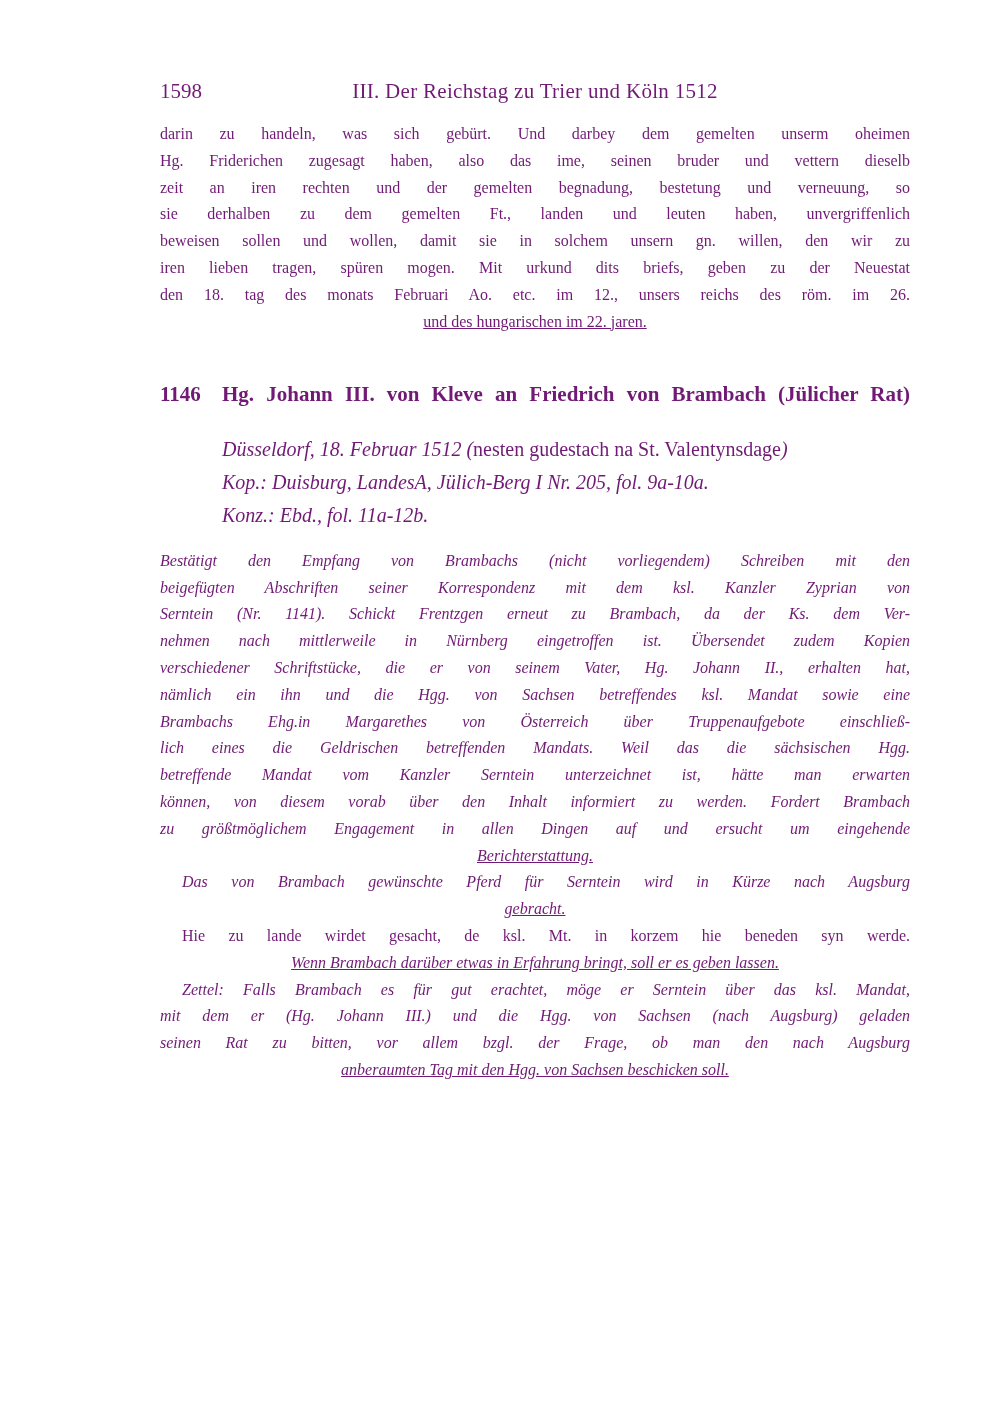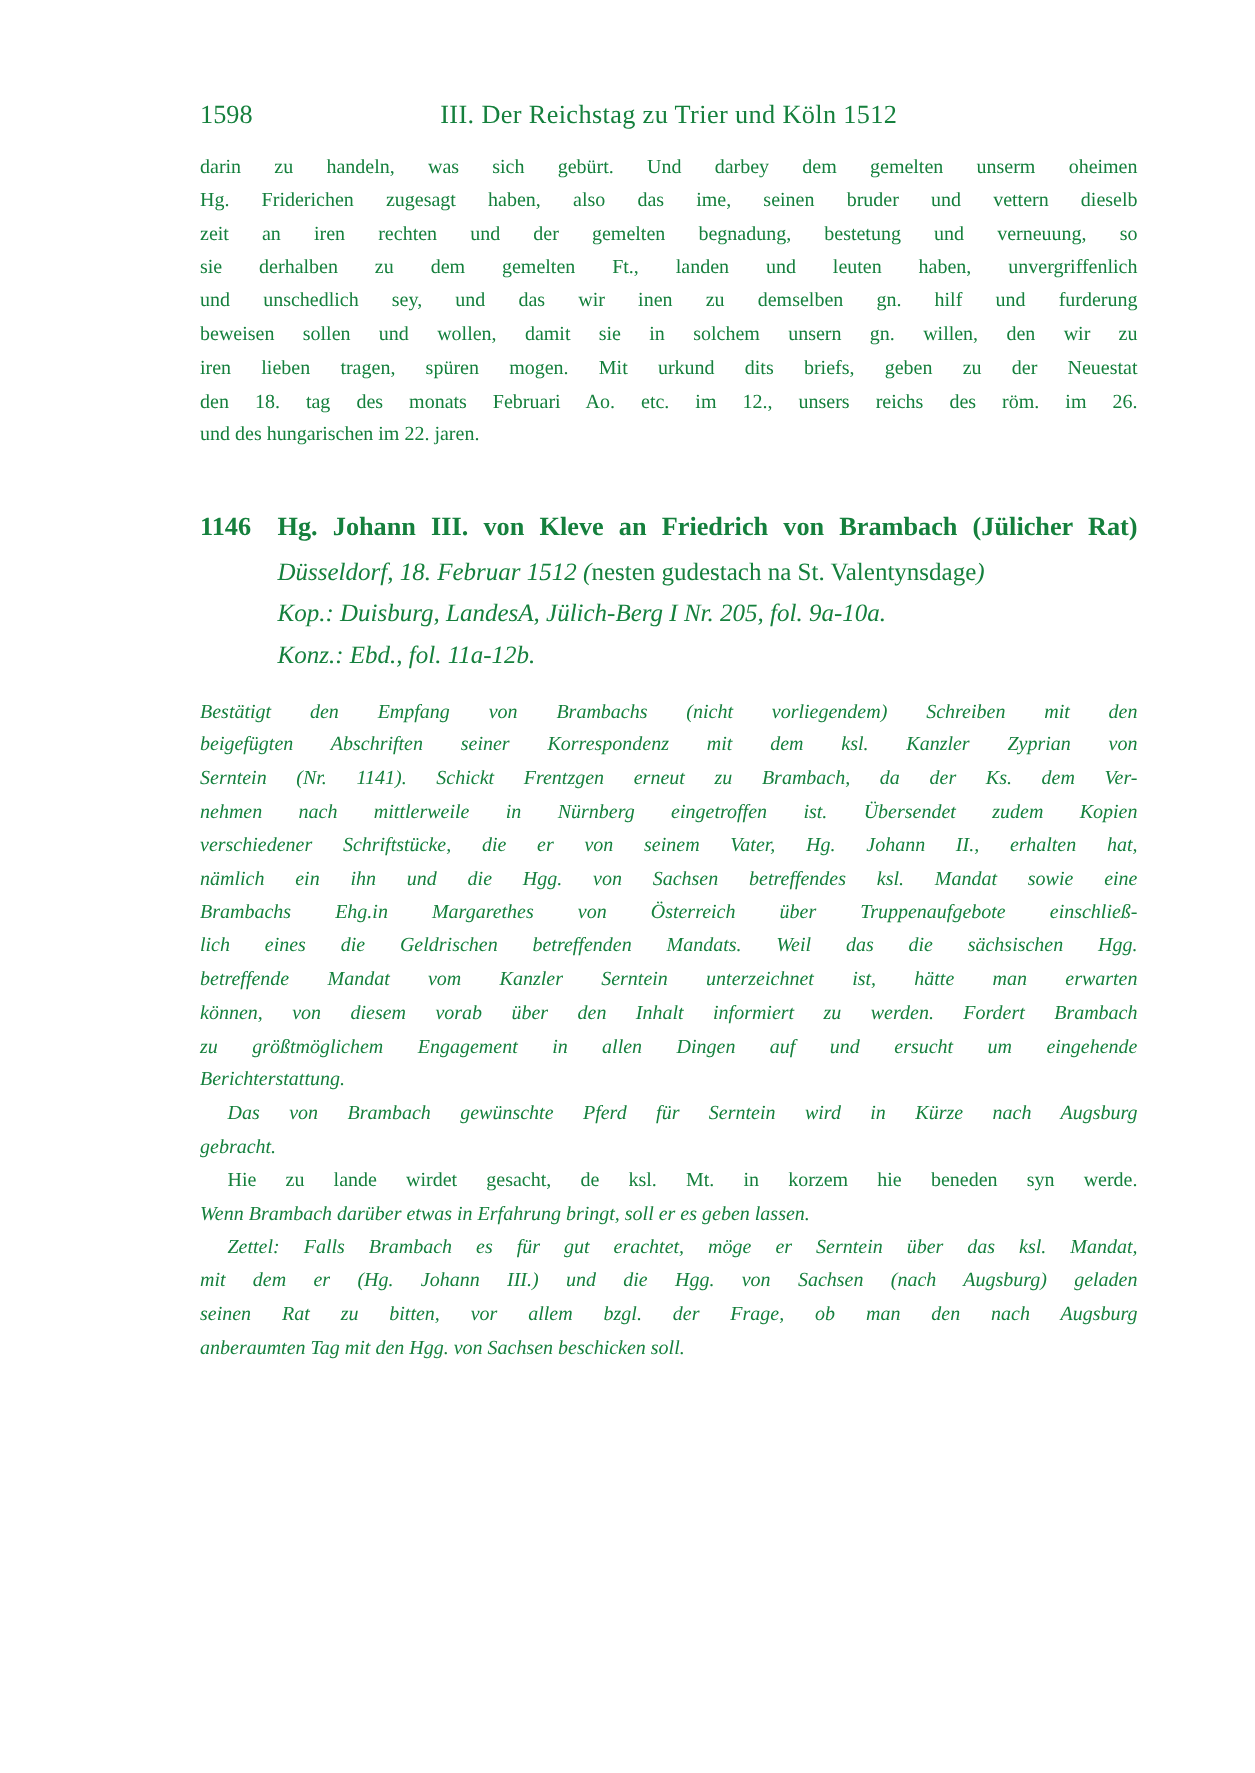--- a/index.html
+++ b/index.html
@@ -2,21 +2,21 @@
 <html><head>
 <meta charset="utf-8">
 <style>
   * { margin: 0; padding: 0; box-sizing: border-box; }
   html, body { background: #ffffff; }
   .page {
     position: relative;
     width: 1004px;
     height: 1418px;
     background: #ffffff;
-    color: #15803d;
+    color: #701a75;
     font-family: "Liberation Serif", serif;
     overflow: hidden;
   }
   .column {
     position: absolute;
     left: 160px;
     top: 78px;
     width: 750px;
   }
   .pagehead {
@@ -28,37 +28,37 @@
   }
   .pagenum { position: absolute; left: 0; top: 0; }
   .runhead { display: block; text-align: center; letter-spacing: 0.3px; }
 
   .para .line {
     font-size: 16px;
     line-height: 26.8px;
     white-space: normal;
   }
   .justify .line { text-align: justify; text-align-last: justify; }
-  .justify .line:last-child { text-align: left; text-align-last: auto; }
+  .justify .line:last-child { text-align: center; text-align-last: auto; text-decoration: underline; }
   .italic .line { font-style: italic; }
   .line.roman-line { font-style: normal; }
   .line.italic-line { font-style: italic; }
   .indent .line:first-child { padding-left: 22px; }
 
   .entry-heading {
     margin-top: 45px;
     display: flex;
     font-weight: bold;
     font-size: 21px;
     line-height: 28px;
   }
   .entry-num { width: 62px; flex: none; }
   .entry-title { flex: 1; text-align: justify; text-align-last: justify; }
 
-  .refblock { margin-top: 7px; padding-left: 62px; }
+  .refblock { margin-top: 25px; padding-left: 62px; }
   .refline {
     font-size: 20px;
     font-style: italic;
     line-height: 32.8px;
   }
   .seg-roman { font-style: normal; }
   .seg-italic { font-style: italic; }
 
   .summary { margin-top: 16px; }
 </style>
@@ -71,21 +71,20 @@
     <header class="pagehead">
       <span class="pagenum">1598</span>
       <span class="runhead">III. Der Reichstag zu Trier und Köln 1512</span>
     </header>
 
     <div class="para justify">
         <div class="line">darin zu handeln, was sich gebürt. Und darbey dem gemelten unserm oheimen</div>
         <div class="line">Hg. Friderichen zugesagt haben, also das ime, seinen bruder und vettern dieselb</div>
         <div class="line">zeit an iren rechten und der gemelten begnadung, bestetung und verneuung, so</div>
         <div class="line">sie derhalben zu dem gemelten Ft., landen und leuten haben, unvergriffenlich</div>
-        <div class="line">und unschedlich sey, und das wir inen zu demselben gn. hilf und furderung</div>
         <div class="line">beweisen sollen und wollen, damit sie in solchem unsern gn. willen, den wir zu</div>
         <div class="line">iren lieben tragen, spüren mogen. Mit urkund dits briefs, geben zu der Neuestat</div>
         <div class="line">den 18. tag des monats Februari Ao. etc. im 12., unsers reichs des röm. im 26.</div>
         <div class="line">und des hungarischen im 22. jaren.</div>
       </div>
 
     <div class="entry-heading">
       <span class="entry-num">1146</span>
       <span class="entry-title">Hg. Johann III. von Kleve an Friedrich von Brambach (Jülicher Rat)</span>
     </div>

